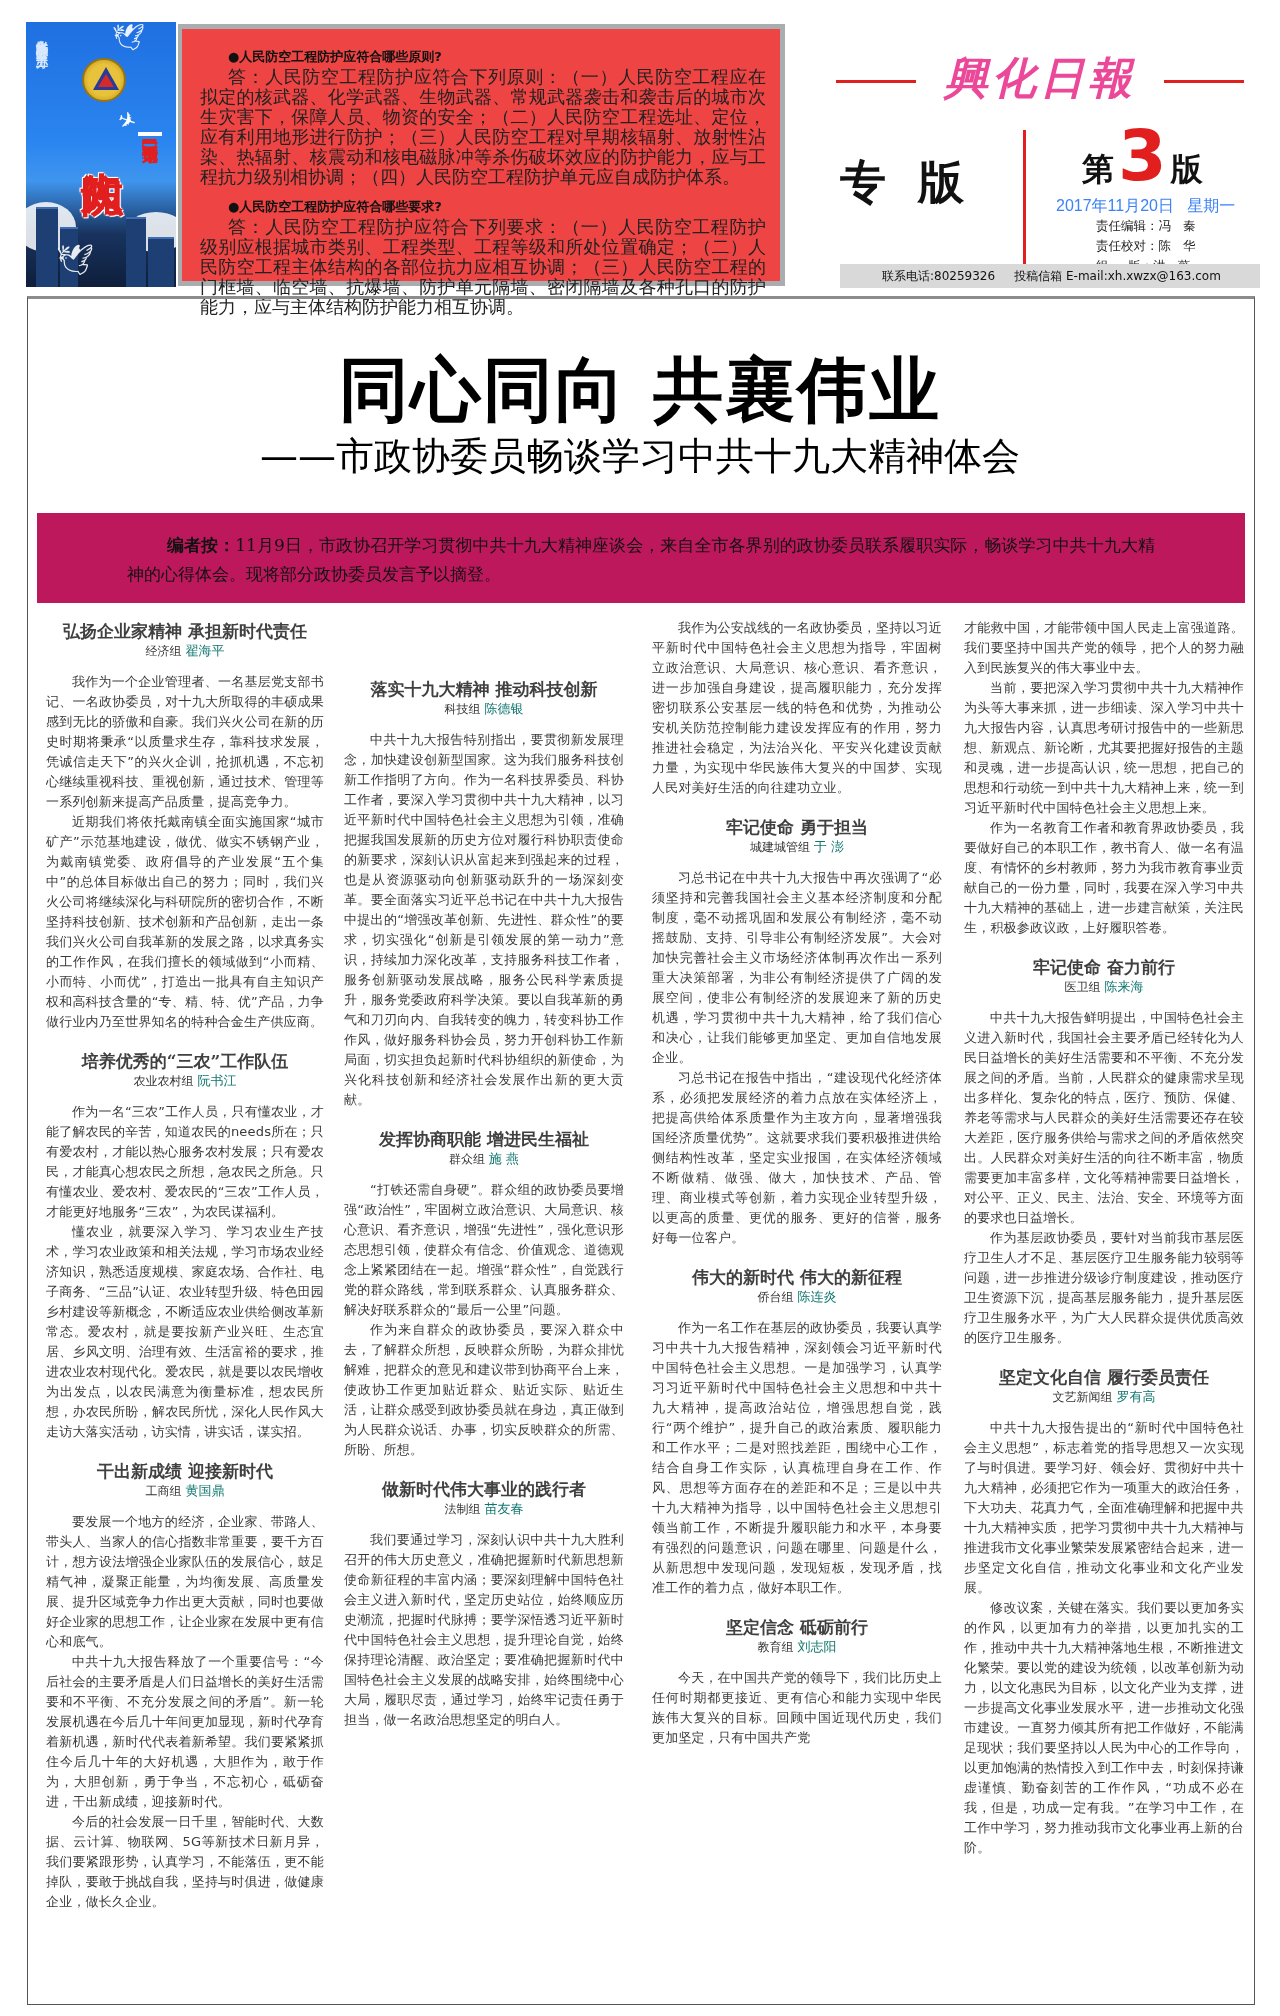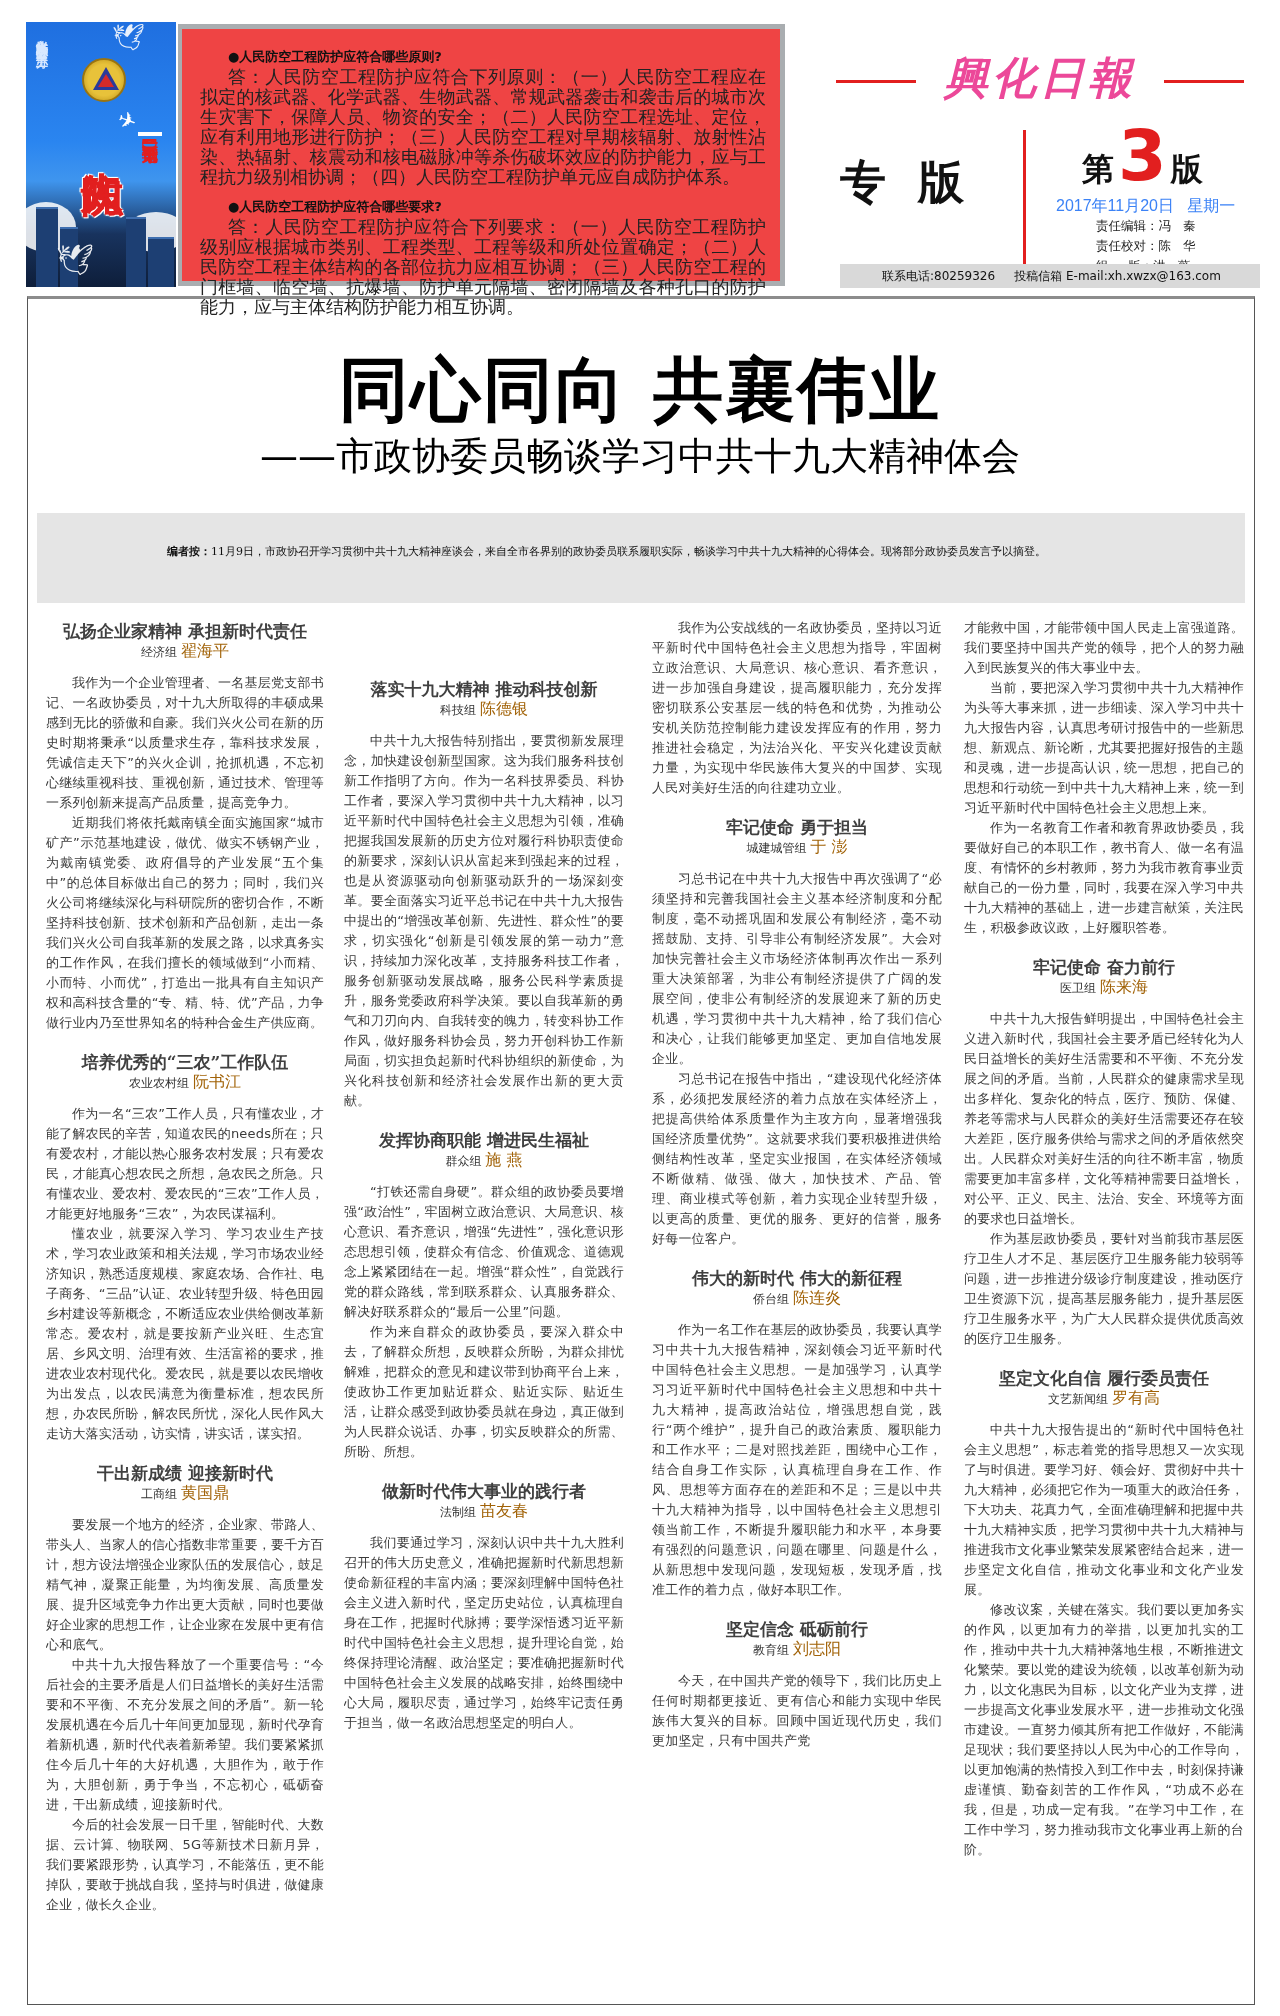--- a/index.html
+++ b/index.html
@@ -90,39 +90,39 @@
     position: absolute; left: 0; top: 350px; width: 1280px; text-align: center;
     font-family: "DejaVu Sans", sans-serif; font-weight: bold; font-size: 70px;
     color: #000; letter-spacing: 2px; line-height: 80px;
   }
   .subhead {
     position: absolute; left: 0; top: 432px; width: 1280px; text-align: center;
     font-family: "DejaVu Sans", sans-serif; font-size: 38px; color: #000; line-height: 48px;
   }
   .note {
     position: absolute; left: 37px; top: 513px; width: 1208px; height: 90px;
-    background: #e5e5e5; padding: 24px 90px 0 90px;
-    font-size: 11px; line-height: 29px; color: #111;
+    background: #be185d; padding: 18px 90px 0 90px;
+    font-size: 17px; line-height: 29px; color: #111;
   }
   .note .lead { font-weight: bold; }
   .note p { text-indent: 40px; text-align: justify; }
 
   
   .col { position: absolute; top: 612px; height: 1388px; overflow: hidden; }
   .c1 { left: 46px;  width: 278px; }
   .c2 { left: 344px; width: 280px; }
   .c3 { left: 652px; width: 290px; }
   .c4 { left: 964px; width: 280px; }
   .art-title {
     text-align: center; font-family: "DejaVu Serif", serif; font-weight: bold;
     font-size: 17px; line-height: 22px; color: #404040; margin-top: 18px; white-space: nowrap;
   }
   .col > .art:first-child .art-title { margin-top: 8px; }
   .art-byline { text-align: center; font-size: 12px; line-height: 18px; color: #333; margin-bottom: 12px; }
-  .art-byline .name { font-family: "DejaVu Sans", sans-serif; font-size: 16px; color: #a16207; }
+  .art-byline .name { font-family: "DejaVu Sans", sans-serif; font-size: 13px; color: #0f766e; }
   .art-body p {
     font-family: "DejaVu Sans", sans-serif; font-size: 13px; line-height: 20px;
     color: #3a3a3a; text-indent: 2em; text-align: justify; letter-spacing: .2px;
   }
   .art-body p.cont { text-indent: 0; }
 </style>
 </head>
 <body>
 
 <div class="banner">
@@ -218,21 +218,21 @@
     <div class="art-byline"><span>群众组</span> <span class="name">施 燕</span></div>
     <div class="art-body">
       <p>“打铁还需自身硬”。群众组的政协委员要增强“政治性”，牢固树立政治意识、大局意识、核心意识、看齐意识，增强“先进性”，强化意识形态思想引领，使群众有信念、价值观念、道德观念上紧紧团结在一起。增强“群众性”，自觉践行党的群众路线，常到联系群众、认真服务群众、解决好联系群众的“最后一公里”问题。</p>
       <p>作为来自群众的政协委员，要深入群众中去，了解群众所想，反映群众所盼，为群众排忧解难，把群众的意见和建议带到协商平台上来，使政协工作更加贴近群众、贴近实际、贴近生活，让群众感受到政协委员就在身边，真正做到为人民群众说话、办事，切实反映群众的所需、所盼、所想。</p>
     </div>
   </div>
   <div class="art">
     <div class="art-title">做新时代伟大事业的践行者</div>
     <div class="art-byline"><span>法制组</span> <span class="name">苗友春</span></div>
     <div class="art-body">
-      <p>我们要通过学习，深刻认识中共十九大胜利召开的伟大历史意义，准确把握新时代新思想新使命新征程的丰富内涵；要深刻理解中国特色社会主义进入新时代，坚定历史站位，认真梳理自身在工作，把握时代脉搏；要学深悟透习近平新时代中国特色社会主义思想，提升理论自觉，始终保持理论清醒、政治坚定；要准确把握新时代中国特色社会主义发展的战略安排，始终围绕中心大局，履职尽责，通过学习，始终牢记责任勇于担当，做一名政治思想坚定的明白人。</p>
+      <p>我们要通过学习，深刻认识中共十九大胜利召开的伟大历史意义，准确把握新时代新思想新使命新征程的丰富内涵；要深刻理解中国特色社会主义进入新时代，坚定历史站位，始终顺应历史潮流，把握时代脉搏；要学深悟透习近平新时代中国特色社会主义思想，提升理论自觉，始终保持理论清醒、政治坚定；要准确把握新时代中国特色社会主义发展的战略安排，始终围绕中心大局，履职尽责，通过学习，始终牢记责任勇于担当，做一名政治思想坚定的明白人。</p>
     </div>
   </div>
 </div>
 
 <div class="col c3">
   <div class="art-body" style="margin-top:6px;">
     <p>我作为公安战线的一名政协委员，坚持以习近平新时代中国特色社会主义思想为指导，牢固树立政治意识、大局意识、核心意识、看齐意识，进一步加强自身建设，提高履职能力，充分发挥密切联系公安基层一线的特色和优势，为推动公安机关防范控制能力建设发挥应有的作用，努力推进社会稳定，为法治兴化、平安兴化建设贡献力量，为实现中华民族伟大复兴的中国梦、实现人民对美好生活的向往建功立业。</p>
   </div>
   <div class="art">
     <div class="art-title">牢记使命 勇于担当</div>

